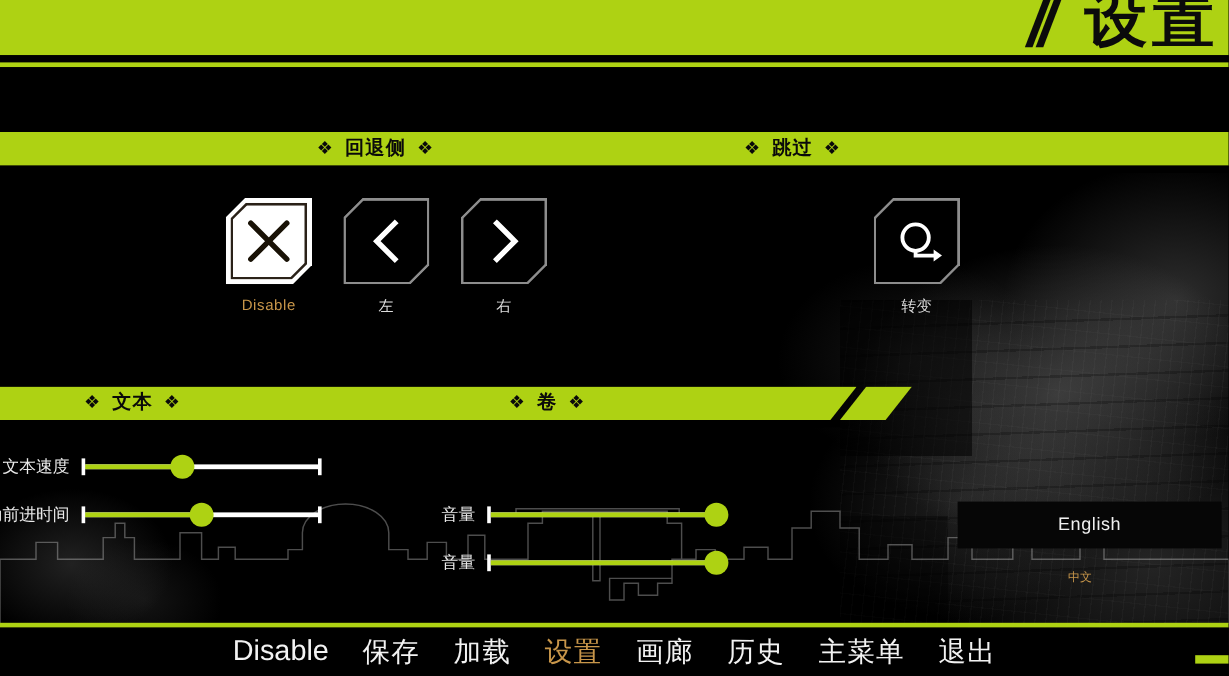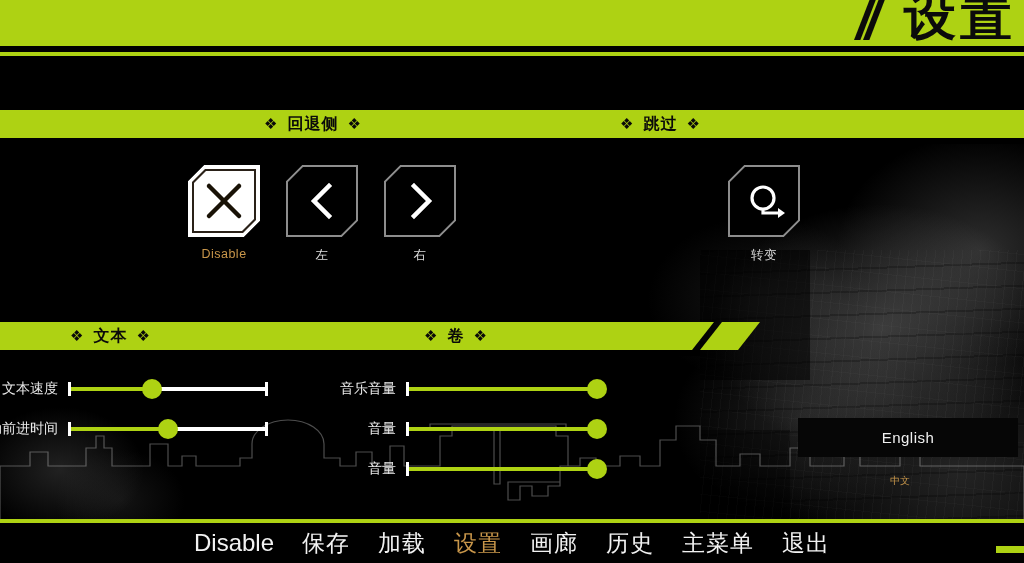--- a/index.html
+++ b/index.html
@@ -272,29 +272,20 @@
     <div class="slider-label" style="width:100px;">自动前进时间</div>
     <div class="slider" style="width:200px;">
       <div class="cap l"></div>
       <div class="cap r"></div>
       <div class="track"></div>
       <div class="fill" style="width: calc(50% - 3px);"></div>
       <div class="thumb" style="left: calc(50% + 0px);"></div>
     </div>
   </div>
 
-  <div class="slider-row" style="left:296px;top:378px;width:304px;">
-    <div class="slider-label" style="width:100px;">音乐音量</div>
-    <div class="slider" style="width:194px;">
-      <div class="cap l"></div>
-      <div class="track"></div>
-      <div class="fill" style="width: calc(100% - 6px);"></div>
-      <div class="thumb" style="left: calc(100% - 3px);"></div>
-    </div>
-  </div>
 
   <div class="slider-row" style="left:296px;top:418px;width:304px;">
     <div class="slider-label" style="width:100px;">音量</div>
     <div class="slider" style="width:194px;">
       <div class="cap l"></div>
       <div class="track"></div>
       <div class="fill" style="width: calc(100% - 6px);"></div>
       <div class="thumb" style="left: calc(100% - 3px);"></div>
     </div>
   </div>

